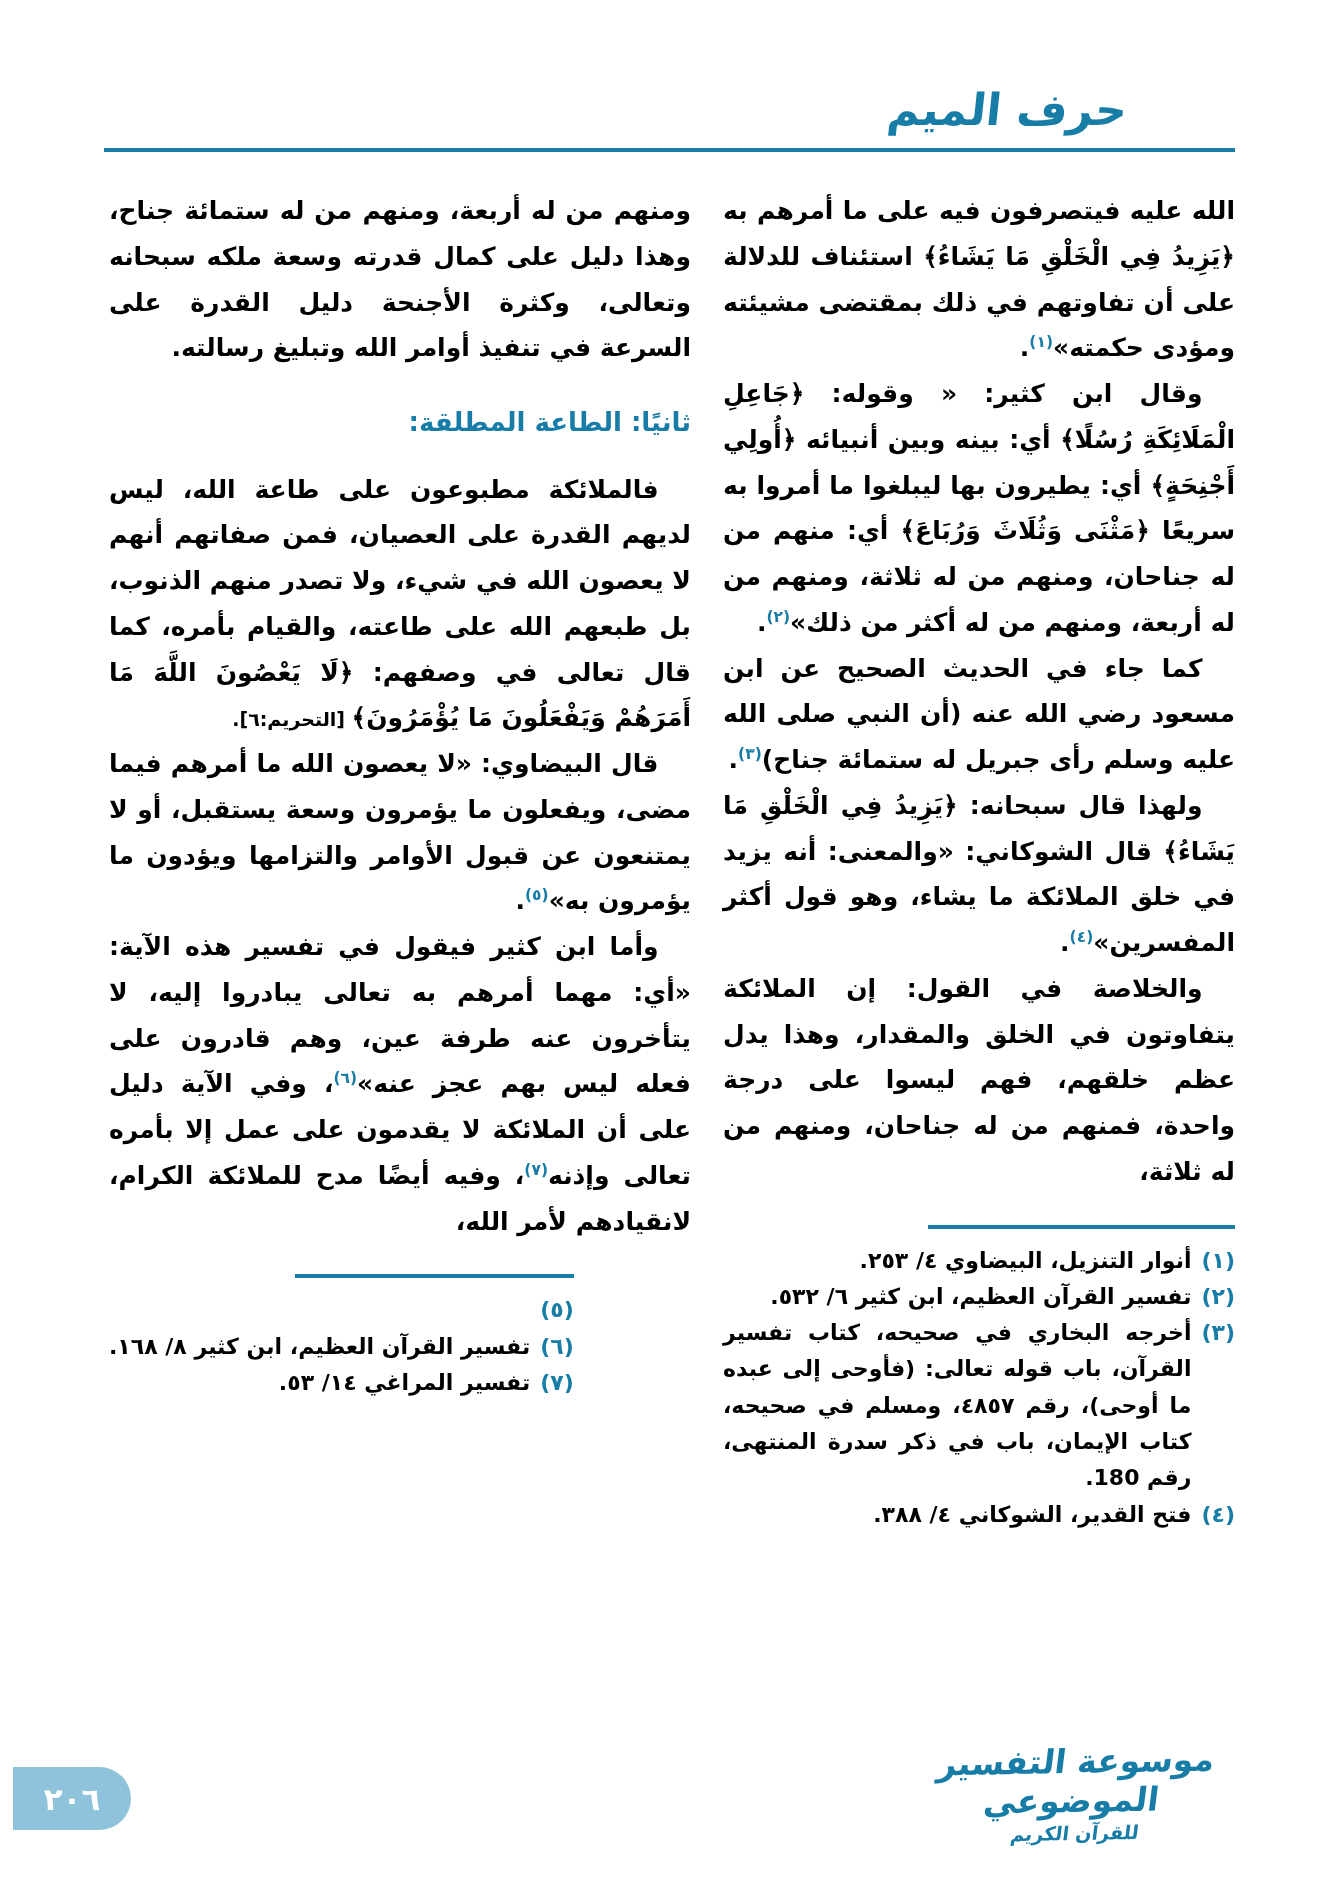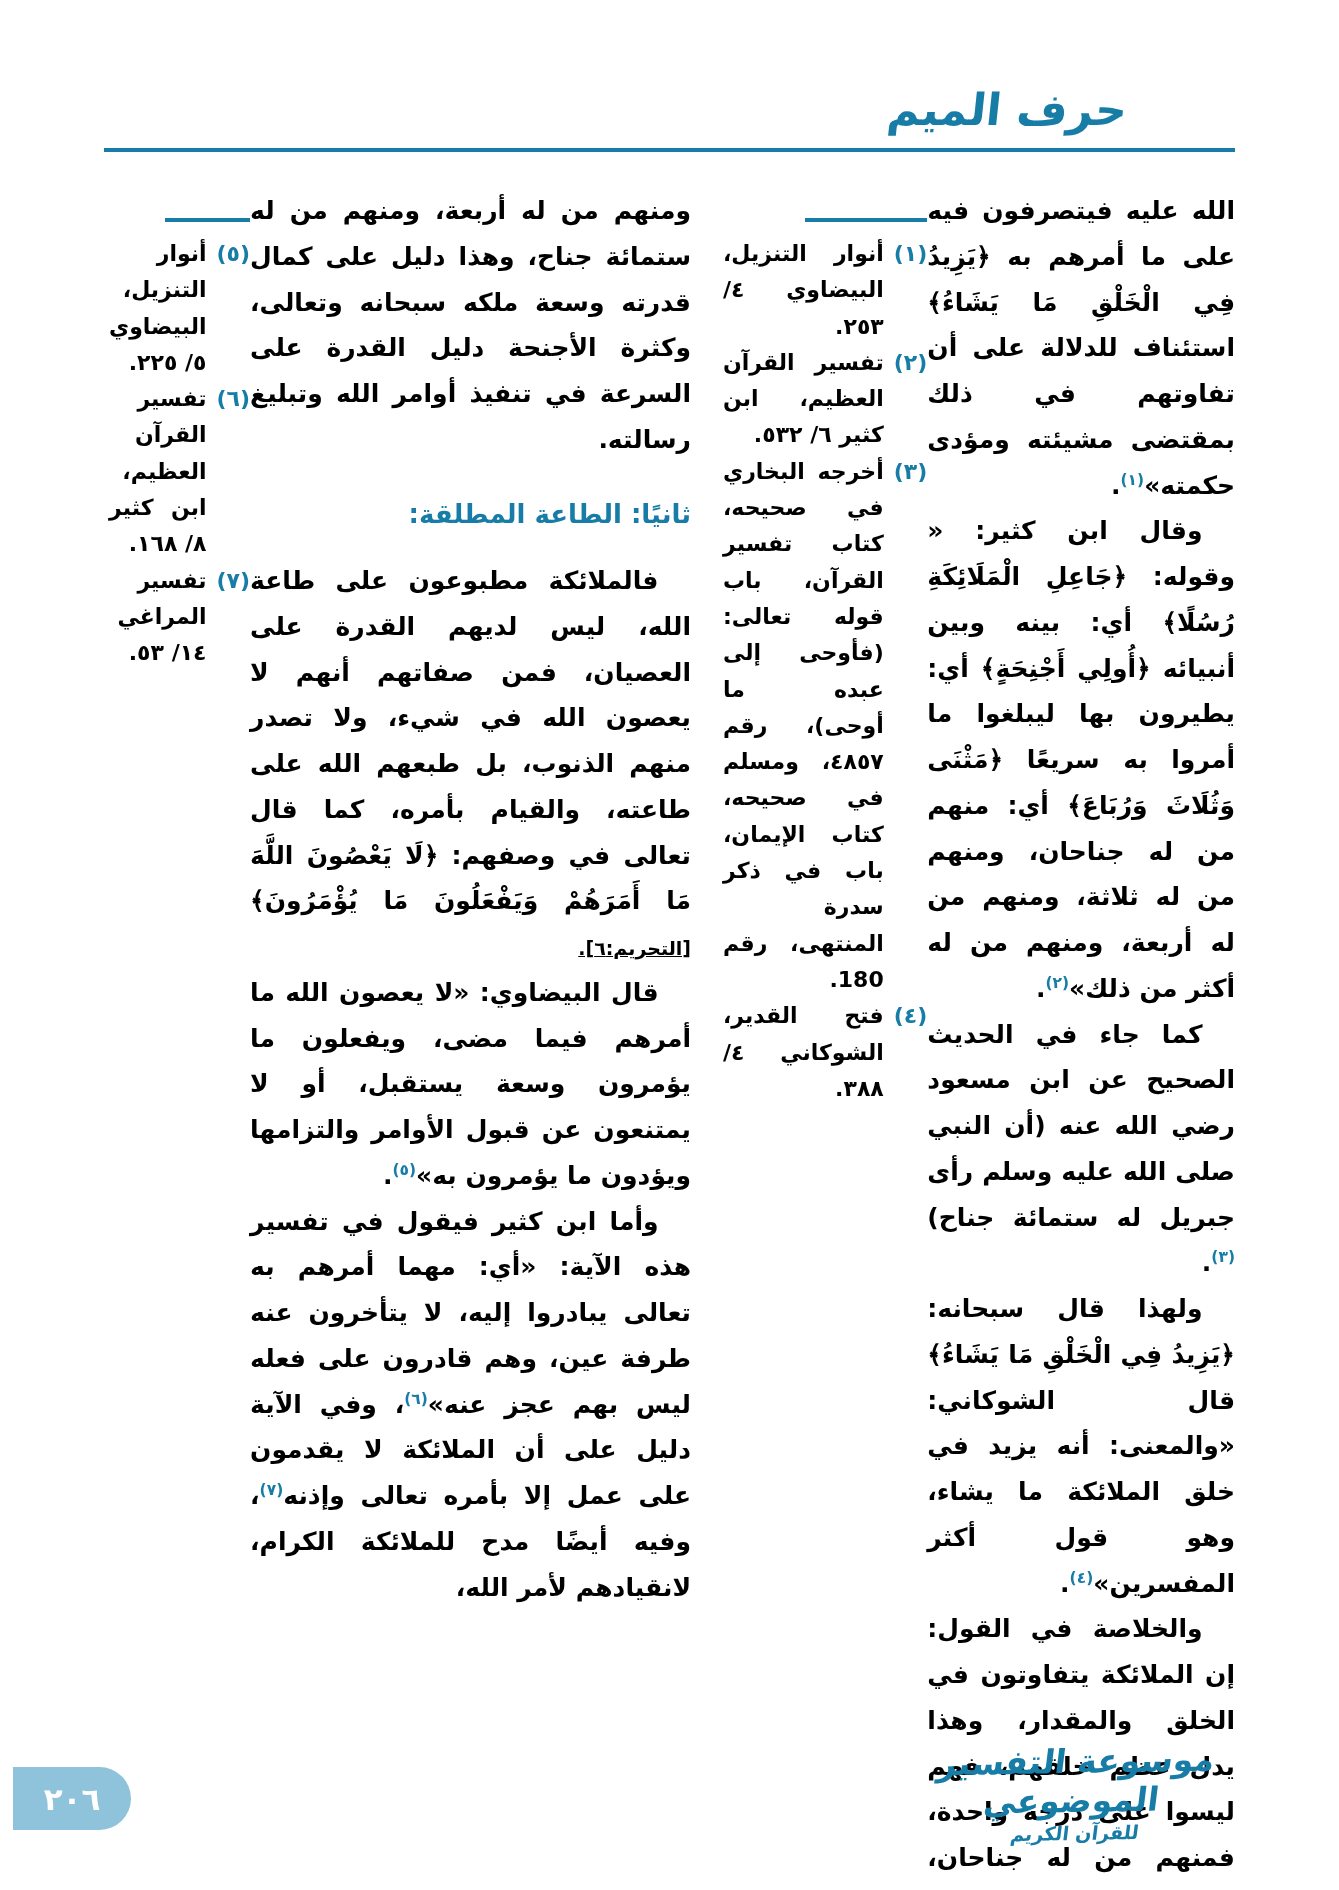--- a/index.html
+++ b/index.html
@@ -15,33 +15,33 @@
     transform:skewX(-6deg);letter-spacing:1px;
   }
   .header-rule{
     position:absolute;top:148px;right:104px;left:104px;height:4px;background:#177CA6;
   }
   
   .columns{
     position:absolute;top:188px;right:104px;left:104px;
     display:flex;gap:32px;align-items:flex-start;
   }
-  .col{display:flex;flex-direction:row;}
+  .col{display:flex;flex-direction:column;align-items:flex-end;}
   .col-right{width:512px;}
   .col-left{width:582px;}
   .col-body p{
     margin:0;font-size:25px;font-weight:bold;line-height:1.83;
     text-align:justify;text-justify:inter-word;
   }
   .col-body p.indent{text-indent:1.3em;}
   .col-body p.heading{
     color:#177CA6;margin:28px 0 20px;text-align:right;font-size:26px;
   }
   .seg-quran{color:#000000;}
-  .seg-small{font-size:0.76em;text-decoration:underline;}
+  .seg-small{font-size:0.76em;}
   sup.fn-ref{color:#177CA6;font-size:0.62em;font-weight:bold;line-height:0;}
   
   .footnotes{margin-top:30px;}
   .fn-sep{height:4px;background:#177CA6;width:60%;margin-bottom:14px;}
   .fn-row{display:flex;gap:10px;font-size:22px;line-height:1.65;text-align:justify;}
   .fn-num{color:#177CA6;font-weight:bold;white-space:nowrap;}
   .fn-text{font-weight:bold;}
   
   .footer-logo{
     position:absolute;bottom:46px;right:115px;width:300px;text-align:center;
@@ -102,21 +102,20 @@
           <p class="heading"><span class="seg-body">ثانيًا: الطاعة المطلقة:</span></p>
           <p class=" indent"><span class="seg-body">فالملائكة مطبوعون على طاعة الله، ليس لديهم القدرة على العصيان، فمن صفاتهم أنهم لا يعصون الله في شيء، ولا تصدر منهم الذنوب، بل طبعهم الله على طاعته، والقيام بأمره، كما قال تعالى في وصفهم: </span><span class="seg-quran">﴿لَا يَعْصُونَ اللَّهَ مَا أَمَرَهُمْ وَيَفْعَلُونَ مَا يُؤْمَرُونَ﴾</span><span class="seg-small"> [التحريم:٦].</span></p>
           <p class=" indent"><span class="seg-body">قال البيضاوي: «لا يعصون الله ما أمرهم فيما مضى، ويفعلون ما يؤمرون وسعة يستقبل، أو لا يمتنعون عن قبول الأوامر والتزامها ويؤدون ما يؤمرون به»</span><sup class="fn-ref">(٥)</sup><span class="seg-body">.</span></p>
           <p class=" indent"><span class="seg-body">وأما ابن كثير فيقول في تفسير هذه الآية: «أي: مهما أمرهم به تعالى يبادروا إليه، لا يتأخرون عنه طرفة عين، وهم قادرون على فعله ليس بهم عجز عنه»</span><sup class="fn-ref">(٦)</sup><span class="seg-body">، وفي الآية دليل على أن الملائكة لا يقدمون على عمل إلا بأمره تعالى وإذنه</span><sup class="fn-ref">(٧)</sup><span class="seg-body">، وفيه أيضًا مدح للملائكة الكرام، لانقيادهم لأمر الله،</span></p>
         </div>
       <div class="footnotes">
         <div class="fn-sep"></div>
         <div class="fn-list">
             <div class="fn-row">
               <span class="fn-num">(٥)</span>
-              <span class="fn-text">أنوار التنزيل، البيضاوي ٥/ ٢٢٥.</span>
             </div>
             <div class="fn-row">
               <span class="fn-num">(٦)</span>
               <span class="fn-text">تفسير القرآن العظيم، ابن كثير ٨/ ١٦٨.</span>
             </div>
             <div class="fn-row">
               <span class="fn-num">(٧)</span>
               <span class="fn-text">تفسير المراغي ١٤/ ٥٣.</span>
             </div>
           </div>

